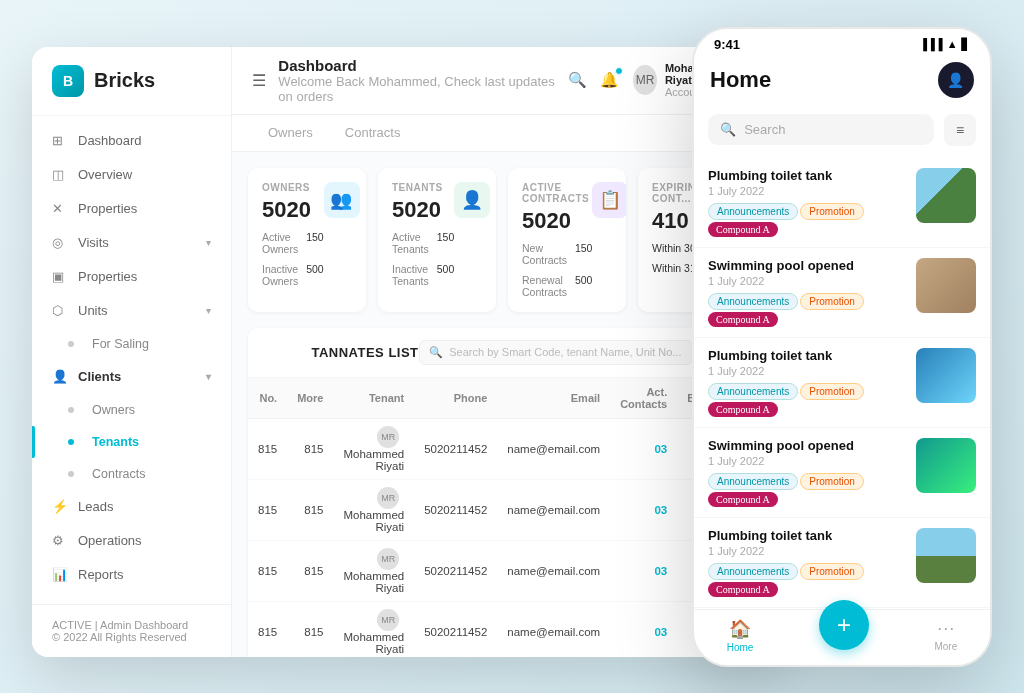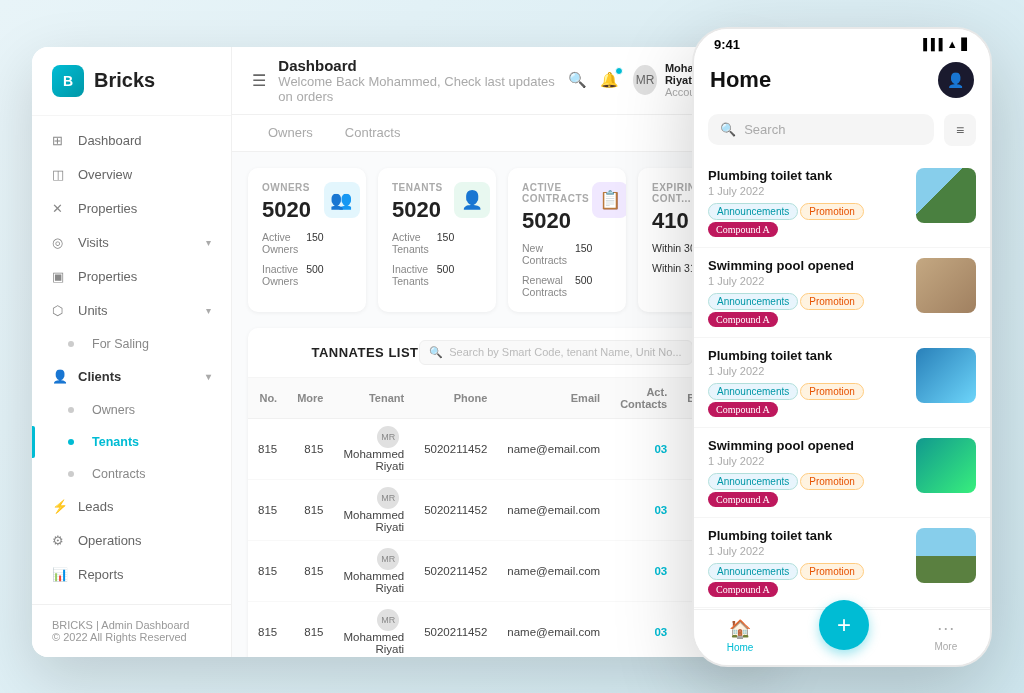--- a/index.html
+++ b/index.html
@@ -588,21 +588,21 @@
           <span>Operations</span>
         </div>
         <div class="nav-item">
           <span class="nav-icon">📊</span>
           <span>Reports</span>
         </div>
 
       </nav>
 
       <div class="sidebar-footer">
-        <div>BRICKS | Admin Dashboard</div>
+        <div>ACTIVE | Admin Dashboard</div>
         <div>© 2022 All Rights Reserved</div>
       </div>
     </div>
 
     <div class="main-content">
 
       <div class="header">
         <div class="header-left">
           <span class="hamburger">☰</span>
           <div class="header-title">

